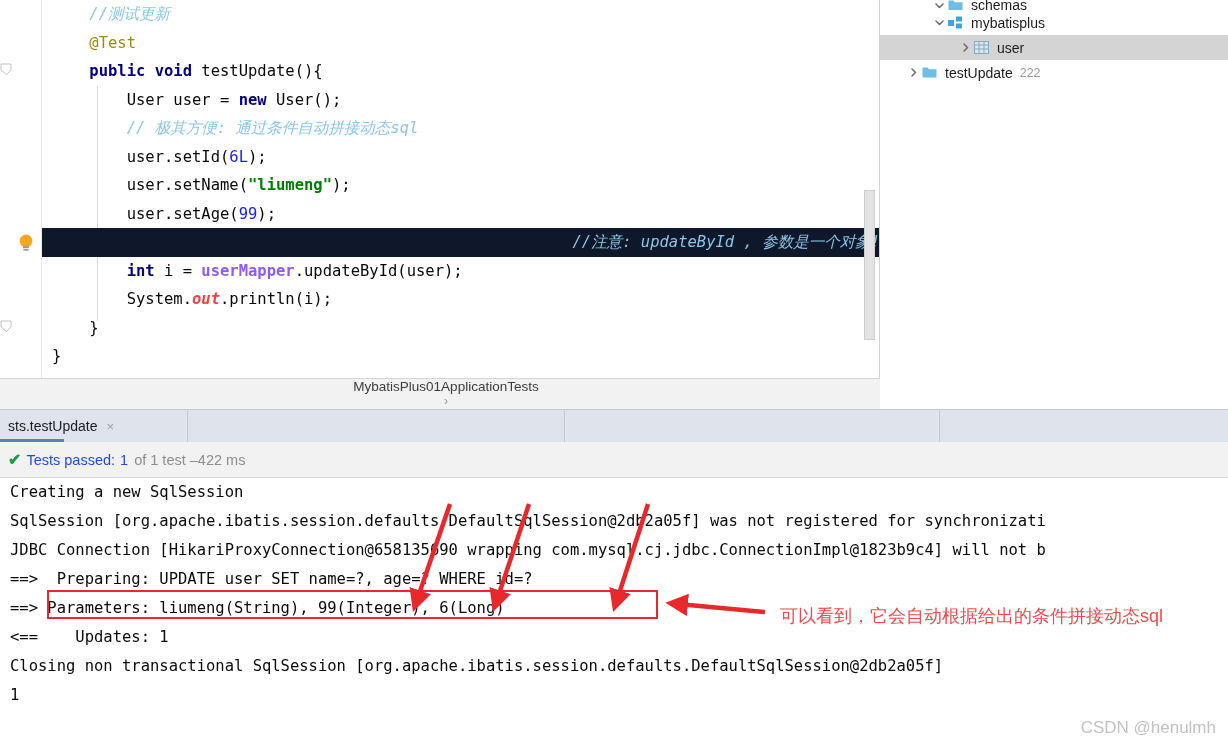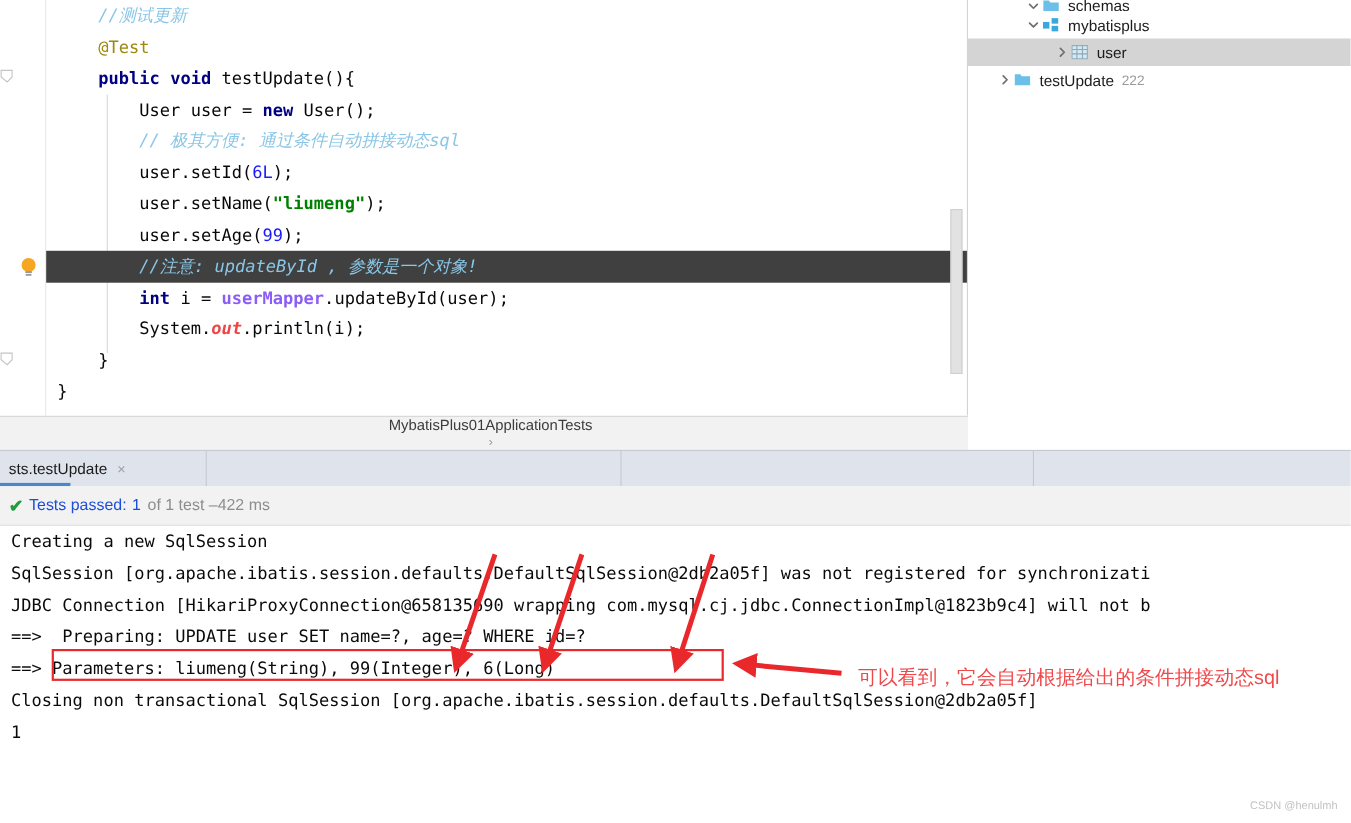--- a/index.html
+++ b/index.html
@@ -35,21 +35,21 @@
 
   .code-area {
     position: absolute; left: 42px; top: 0; right: 0; height: 378px;
     font-family: "DejaVu Sans Mono", "Liberation Mono", monospace;
     font-size: 15.5px;
     line-height: 28.5px;
     white-space: pre;
     color: #080808;
   }
   .cline { position: relative; height: 28.5px; padding-left: 10px; }
-  .cline.hl { background: #404040; }
+  .cline.hl { background: #0f172a; text-align: right; }
   #hl-band {
     position:absolute; left:0; top:228px; width:880px; height:29px;
     background:#fdf6e3;
   }
   #indent-guide {
     position: absolute; left: 97px; top: 86px; width: 1px; height: 235px;
     background: #d8d8d8;
   }
 
   .k  { color: #000080; font-weight: bold; }      
@@ -164,21 +164,21 @@
   }
   #annot-text {
     position: absolute; left: 780px; top: 604px;
     font-family: "Liberation Sans", sans-serif;
     font-size: 18px; color: #f0494c; white-space: nowrap;
   }
 
   
   #watermark {
     position: absolute; right: 12px; bottom: 10px;
-    font-size: 10px; color: #c2c2c2;
+    font-size: 17px; color: #c2c2c2;
     font-family: "Liberation Sans", sans-serif;
   }
 </style>
 </head>
 <body>
 
 <div id="root">
 
   <div id="editor-pane">
 
@@ -303,20 +303,21 @@
     <span class="muted" style="margin-left:6px">of 1 test – </span>
     <span class="muted">422 ms</span>
   </div>
 
   <div id="console">
       <div class="oline">Creating a new SqlSession</div>
       <div class="oline">SqlSession [org.apache.ibatis.session.defaults.DefaultSqlSession@2db2a05f] was not registered for synchronizati</div>
       <div class="oline">JDBC Connection [HikariProxyConnection@658135690 wrapping com.mysql.cj.jdbc.ConnectionImpl@1823b9c4] will not b</div>
       <div class="oline">==&gt;  Preparing: UPDATE user SET name=?, age=? WHERE id=?</div>
       <div class="oline">==&gt; Parameters: liumeng(String), 99(Integer), 6(Long)</div>
+      <div class="oline">&lt;==    Updates: 1</div>
       <div class="oline">Closing non transactional SqlSession [org.apache.ibatis.session.defaults.DefaultSqlSession@2db2a05f]</div>
       <div class="oline">1</div>
     </div>
 
   <svg id="annot" viewBox="0 0 1228 748" width="1228" height="748">
     <defs>
       <marker id="ah" markerWidth="5" markerHeight="5" refX="2.2" refY="2.5" orient="auto" markerUnits="strokeWidth">
         <path d="M0,0 L5,2.5 L0,5 z" fill="#e8282b"></path>
       </marker>
     </defs>

